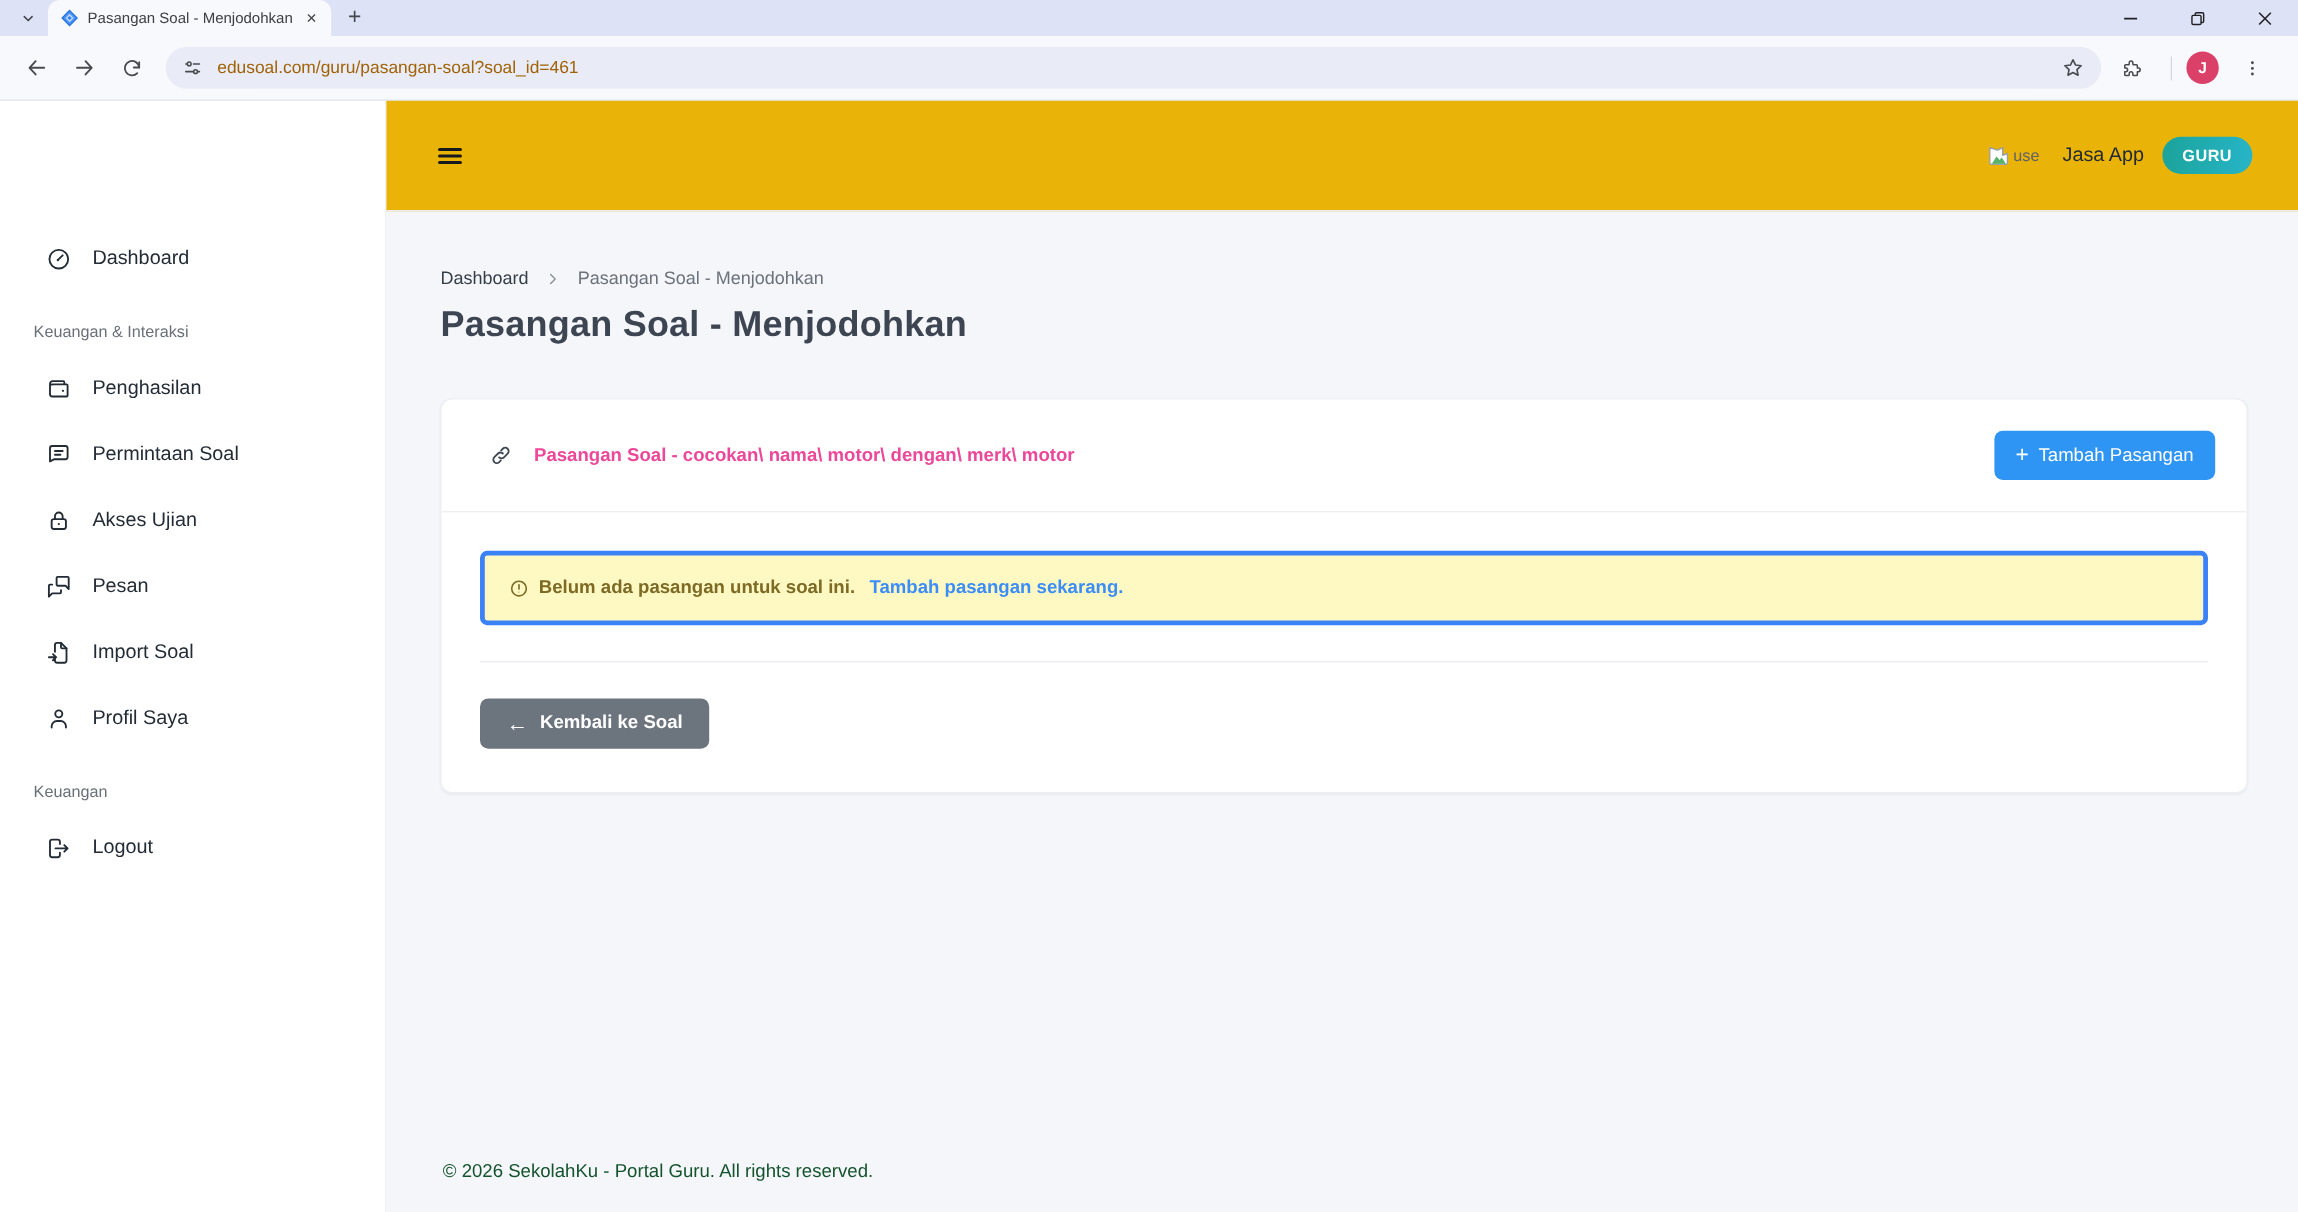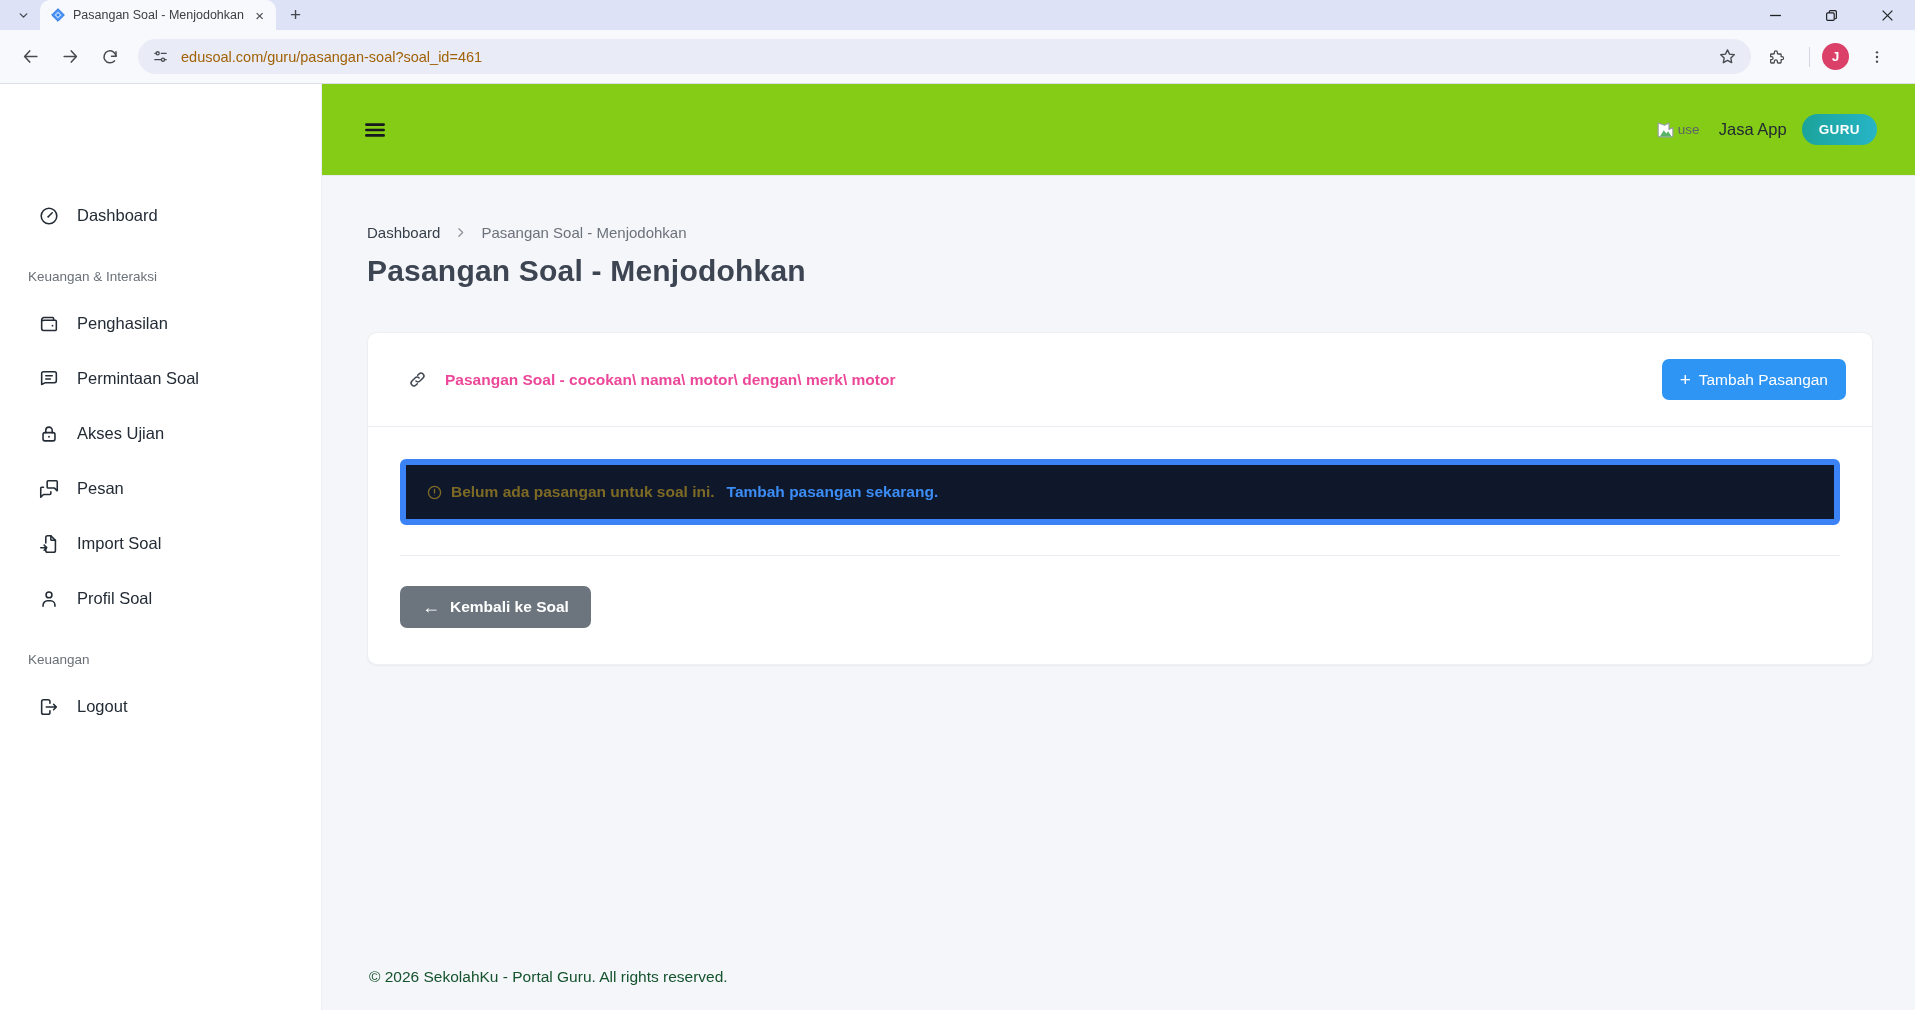--- a/index.html
+++ b/index.html
@@ -27,42 +27,42 @@
   
   .app { display:flex; height:926px; }
   .sidebar { width:322px; background:#fff; border-right:1px solid #eceef3; padding-top:104px; flex-shrink:0; }
   .side-item { display:flex; align-items:center; gap:17px; padding:0 30px 0 38px; height:55px; font-size:16.5px; color:#232b35; cursor:pointer; }
   .side-item .lbl { flex:1; }
   .side-item svg { flex-shrink:0; }
   .side-group-label { font-size:13.5px; color:#697077; padding:26px 0 12px 28px; }
   .chev { color:#3a414b; display:flex; }
 
   .main { flex:1; display:flex; flex-direction:column; background:#f4f6f9; min-width:0; }
-  .navbar { height:92px; background:#84cc16; border-bottom:1px solid #e9ebf0; display:flex; align-items:center; padding:0 38px 0 40px; flex-shrink:0; }
+  .navbar { height:92px; background:#eab308; border-bottom:1px solid #e9ebf0; display:flex; align-items:center; padding:0 38px 0 40px; flex-shrink:0; }
   .hamburger { cursor:pointer; display:flex; color:#16191d; }
   .navbar-right { margin-left:auto; display:flex; align-items:center; gap:15px; }
   .broken-img { display:flex; align-items:center; gap:2px; }
   .alt-text { font-size:13.5px; color:#5f6368; width:26px; overflow:hidden; white-space:nowrap; }
   .user-name { font-size:16.5px; color:#222a33; }
   .role-badge { background:linear-gradient(95deg,#1ba39a,#27b5c8); color:#fff; font-size:13.5px; font-weight:bold; letter-spacing:.4px; padding:8px 17px; border-radius:999px; }
 
   .content { flex:1; display:flex; flex-direction:column; padding:48px 42px 18px 45px; min-height:0; }
   .breadcrumb { display:flex; align-items:center; gap:14px; font-size:15px; }
   .crumb-home { color:#363e49; font-weight:500; cursor:pointer; }
   .crumb-sep { color:#8b919a; display:flex; }
   .crumb-current { color:#6c727b; }
   .page-title { font-size:30px; font-weight:bold; color:#3d4553; margin-top:13px; letter-spacing:.2px; }
 
   .card { background:#fff; border:1px solid #edeff3; border-radius:10px; box-shadow:0 1px 2px rgba(40,50,70,.05); margin-top:44px; }
   .card-header { display:flex; align-items:center; justify-content:space-between; padding:26px 26px 26px 40px; border-bottom:1px solid #e9ecf1; }
   .card-heading { display:flex; align-items:center; gap:18px; font-size:15.5px; font-weight:bold; color:#ec4899; }
   .btn-primary { background:#2e95f5; color:#fff; border:none; border-radius:7px; font-size:15.5px; font-family:inherit; padding:11px 18px; display:flex; align-items:center; gap:8px; cursor:pointer; }
   .btn-primary .plus { font-size:19px; line-height:1; font-weight:400; }
   .card-body { padding:0 32px 36px; }
-  .alert-warning { margin-top:32px; background:#0f172a; border:6px solid #3b82f6; border-radius:6px; padding:18px 20px; font-size:15.5px; font-weight:bold; color:#7d6a25; display:flex; align-items:center; gap:8px; }
+  .alert-warning { margin-top:32px; background:#fef9c3; border:4px solid #3b82f6; border-radius:6px; padding:18px 20px; font-size:15.5px; font-weight:bold; color:#7d6a25; display:flex; align-items:center; gap:8px; }
   .alert-link { color:#3c8df6; cursor:pointer; text-decoration:none; margin-left:4px; font-weight:bold; }
   .body-divider { border:none; border-top:1px solid #e9ecf1; margin:30px 0; }
   .btn-secondary { background:#6c757d; color:#fff; border:none; border-radius:7px; font-size:15.5px; font-weight:bold; font-family:inherit; padding:12px 22px; display:flex; align-items:center; gap:10px; cursor:pointer; }
   .btn-secondary .arrow { font-size:18px; line-height:1; font-weight:400; }
 
   .footer { margin-top:auto; font-size:15.5px; color:#14532d; padding:10px 0 6px 2px; }
 </style>
 </head>
 <body>
 
@@ -211,21 +211,21 @@
           <path d="M8.5 11V5a2 2 0 0 1 2-2H14l5 5v11a2 2 0 0 1-2 2h-6.5a2 2 0 0 1-2-2v-2"></path>
           <path d="M3 16h6.5m-2.8-2.8L9.5 16l-2.8 2.8"></path>
         </svg>
       <span class="lbl">Import Soal</span>
     </div>
     <div class="side-item">
       <svg width="22" height="22" viewBox="0 0 24 24" fill="none" stroke="#232b35" stroke-width="1.7" stroke-linecap="round" stroke-linejoin="round">
           <circle cx="12" cy="7.5" r="3.2"></circle>
           <path d="M5.5 20v-1.2a4.8 4.8 0 0 1 4.8-4.8h3.4a4.8 4.8 0 0 1 4.8 4.8V20"></path>
         </svg>
-      <span class="lbl">Profil Soal</span>
+      <span class="lbl">Profil Saya</span>
     </div>
 
     <div class="side-group-label">Keuangan</div>
 
     <div class="side-item">
       <svg width="22" height="22" viewBox="0 0 24 24" fill="none" stroke="#232b35" stroke-width="1.7" stroke-linecap="round" stroke-linejoin="round">
           <path d="M13 8V6a2 2 0 0 0-2-2H6a2 2 0 0 0-2 2v12a2 2 0 0 0 2 2h5a2 2 0 0 0 2-2v-2"></path>
           <path d="M9 12h11m-3-3l3 3l-3 3"></path>
         </svg>
       <span class="lbl">Logout</span>

